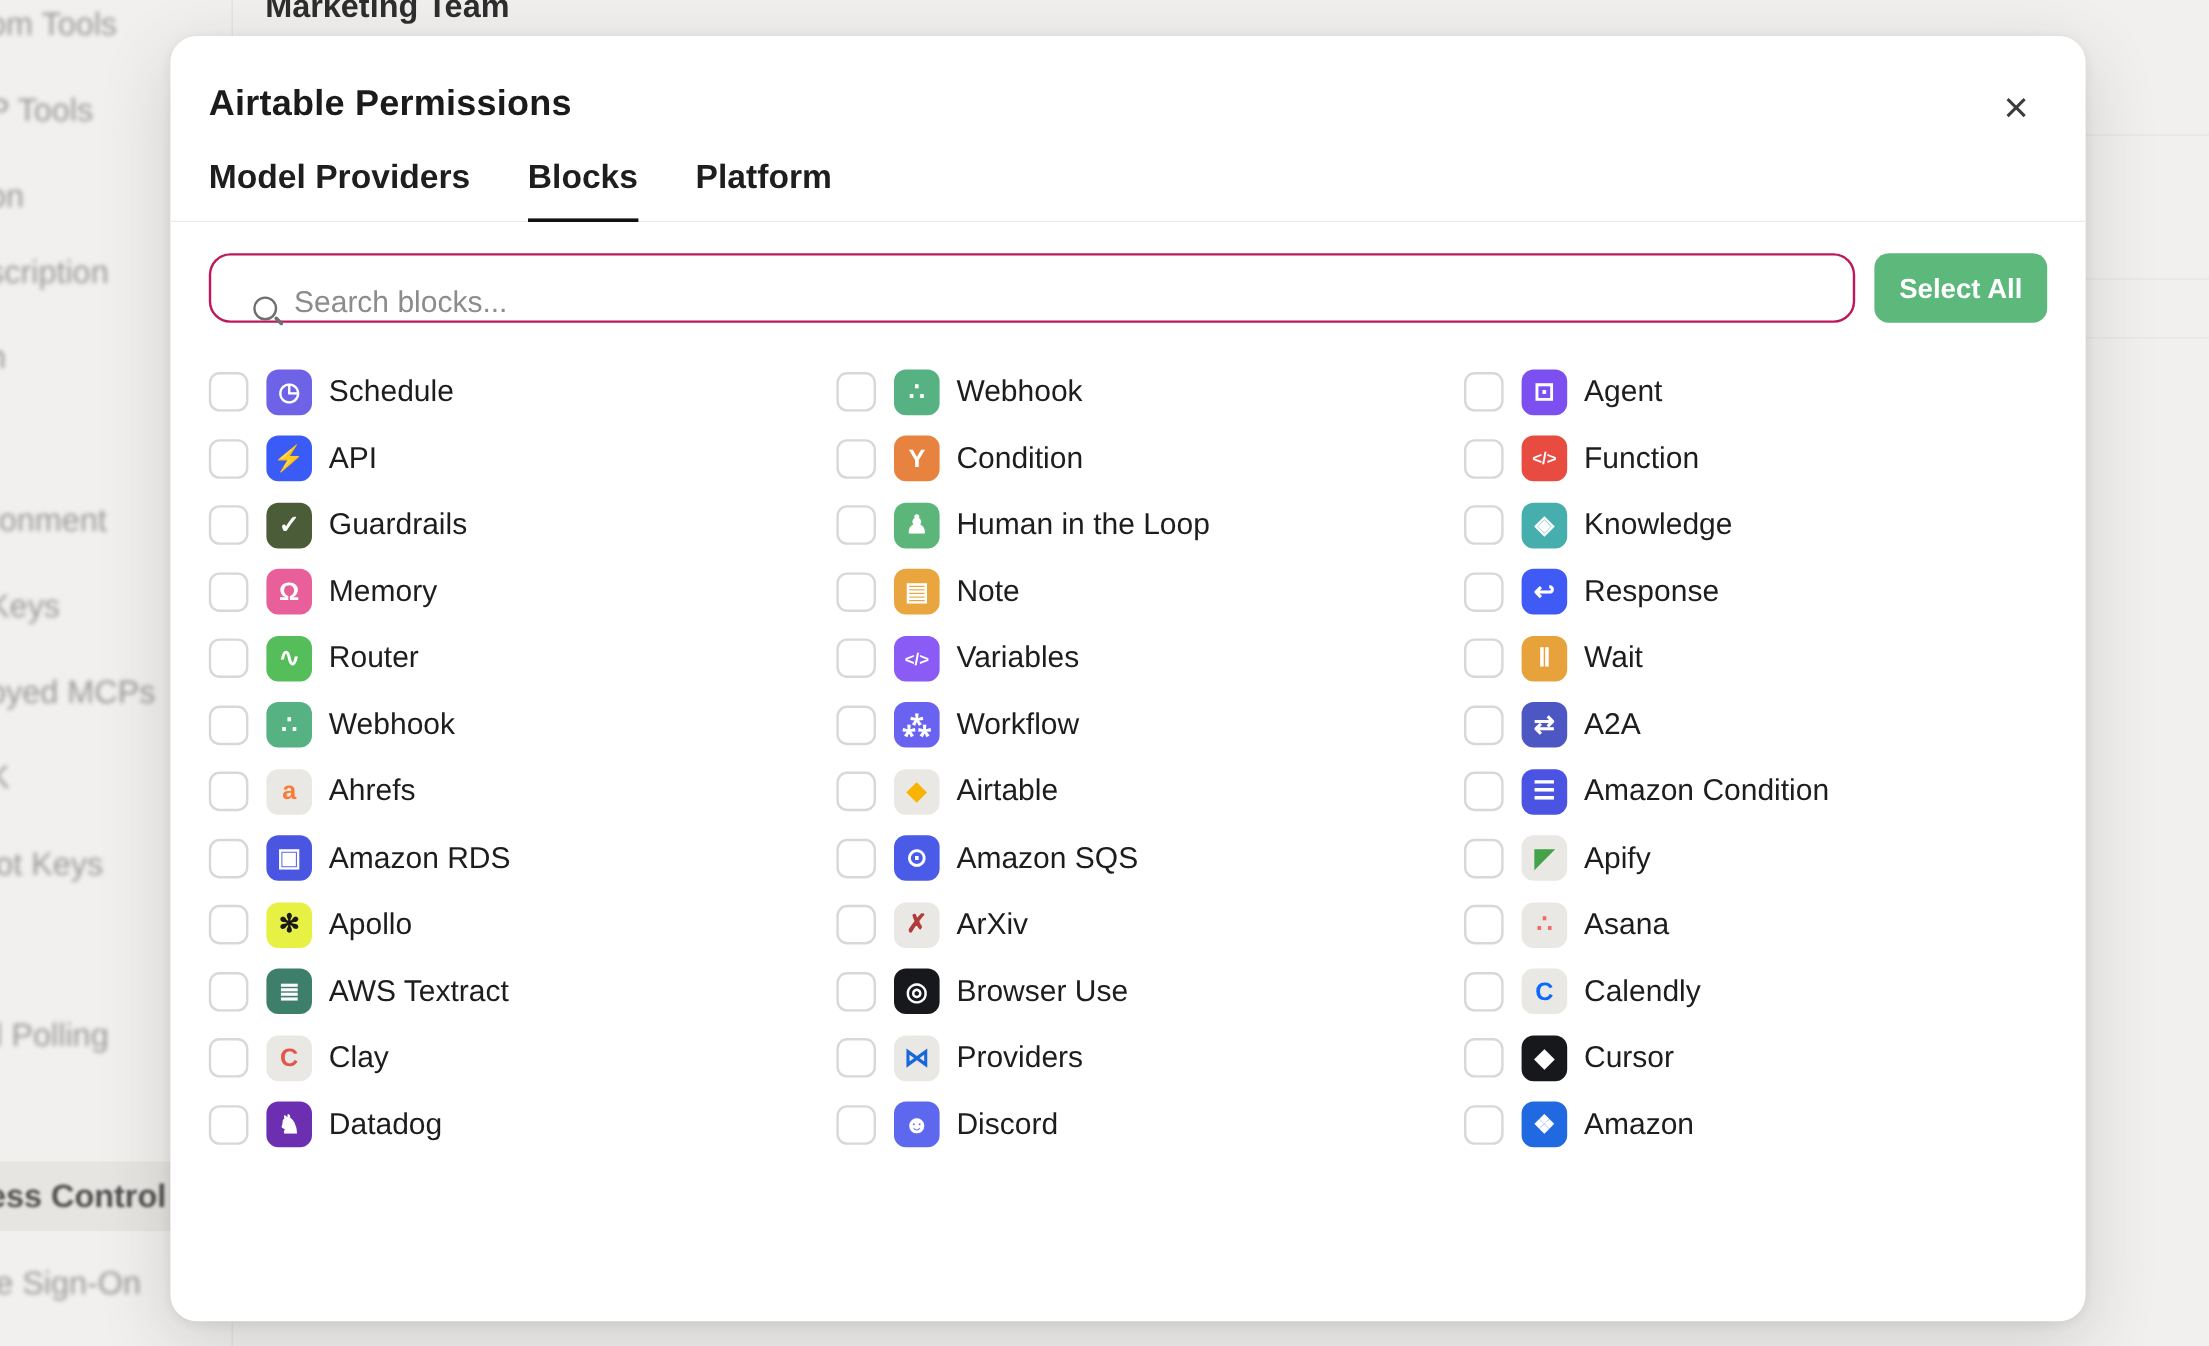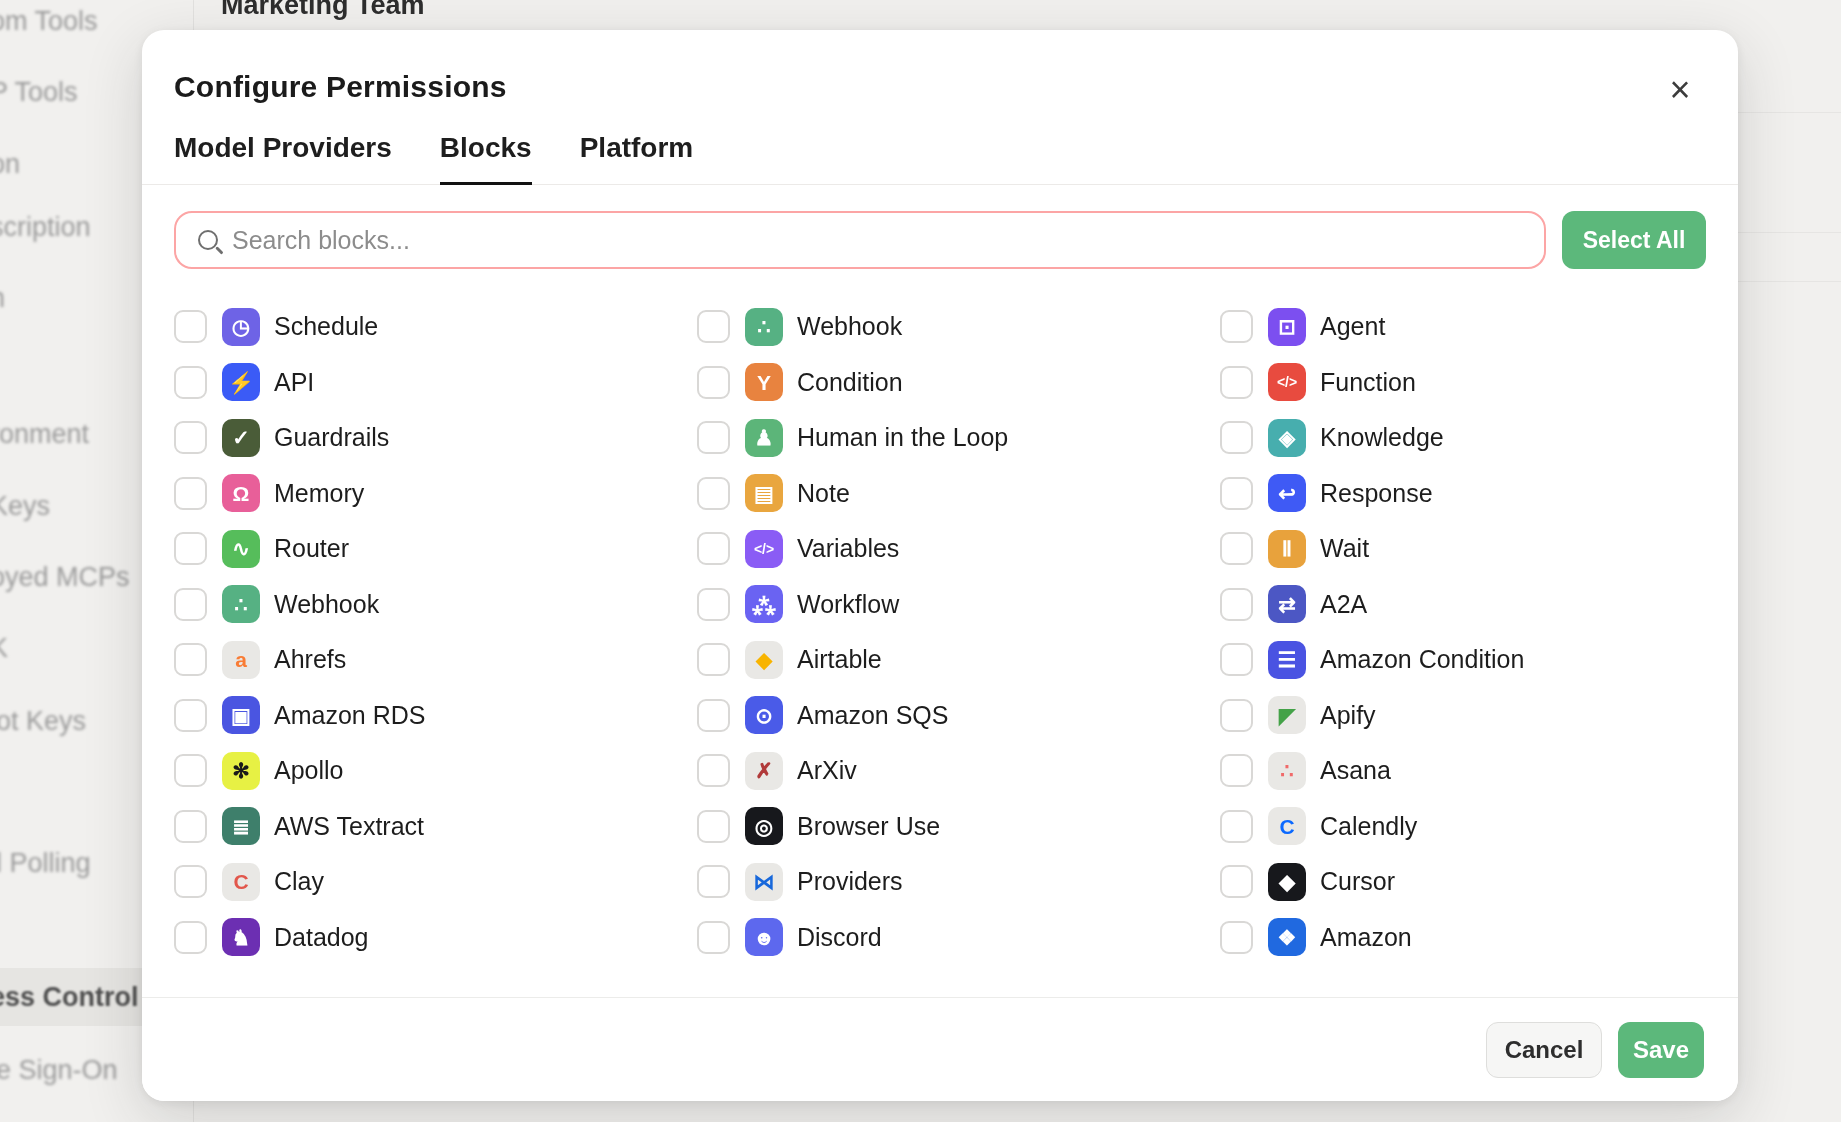--- a/index.html
+++ b/index.html
@@ -23,22 +23,22 @@
            border-radius:22px; box-shadow:0 18px 60px rgba(40,40,40,.16), 0 2px 10px rgba(40,40,40,.08); }
   .modal-header { padding:40px 36px 0 32px; position:relative; }
   .modal-title { font-size:30px; font-weight:700; color:#1b1b1b; letter-spacing:.2px; }
   .close-btn { position:absolute; top:44px; right:40px; width:36px; height:36px; font-size:36px; line-height:32px;
                text-align:center; color:#3c3c3c; cursor:pointer; }
   .tabs { display:flex; gap:48px; padding:0 32px; margin-top:28px; border-bottom:1px solid #eceae8; }
   .tab { font-size:28px; font-weight:700; color:#1e1e1e; padding-bottom:18px; position:relative; cursor:pointer; }
   .tab.active { border-bottom:3px solid #111; margin-bottom:-1px; }
 
   .search-row { display:flex; gap:16px; margin:26px 32px 0; }
-  .search-box { flex:1; height:58px; border:2px solid #fca5a5; border-radius:18px; display:flex; align-items:center;
-                padding:0 22px; background:#fff; }
+  .search-box { flex:1; height:58px; border:2px solid #be185d; border-radius:18px; display:flex; align-items:flex-end;
+                padding:0 35px; background:#fff; }
   .mag { width:20px; height:20px; border:2.5px solid #6f6f6f; border-radius:50%; position:relative; flex:0 0 auto; }
   .mag::after { content:""; position:absolute; width:9px; height:2.5px; background:#6f6f6f; transform:rotate(45deg);
                 right:-8px; bottom:-3px; border-radius:2px; }
   .search-box input { border:none; outline:none; font-size:25px; color:#333; margin-left:14px; width:100%;
                       font-family:"Liberation Sans", sans-serif; background:transparent; }
   .search-box input::placeholder { color:#8c8c8c; }
   .select-all { width:144px; height:58px; background:#5cb87b; color:#fff; font-size:23px; font-weight:700;
                 border:none; border-radius:12px; cursor:pointer; font-family:"Liberation Sans", sans-serif; }
 
   .grid { margin:30px 32px 0; display:grid; grid-template-columns:523px 523px 1fr; grid-auto-rows:55.5px;
@@ -77,21 +77,21 @@
   <div class="side-item si-7">oyed MCPs</div>
   <div class="side-item si-8">K</div>
   <div class="side-item si-9">lot Keys</div>
   <div class="side-item si-10">il Polling</div>
   <div class="side-item si-11 active">ess Control</div>
   <div class="side-item si-12">le Sign-On</div>
 </div>
 
 <div class="modal">
   <div class="modal-header">
-    <div class="modal-title">Configure Permissions</div>
+    <div class="modal-title">Airtable Permissions</div>
     <div class="close-btn">×</div>
   </div>
 
   <div class="tabs">
     <div class="tab">Model Providers</div>
     <div class="tab active">Blocks</div>
     <div class="tab">Platform</div>
   </div>
 
   <div class="search-row">
@@ -281,17 +281,13 @@
       <span class="icn" style="background: rgb(23, 24, 28); color: rgb(255, 255, 255);">◆</span>
       <span class="lbl">Cursor</span>
     </div>
     <div class="item">
       <span class="cb"></span>
       <span class="icn" style="background: rgb(32, 105, 224); color: rgb(255, 255, 255);">❖</span>
       <span class="lbl">Amazon</span>
     </div>
   </div>
 
-  <div class="modal-footer">
-    <button class="btn btn-cancel">Cancel</button>
-    <button class="btn btn-save">Save</button>
-  </div>
 </div>
 
 </body></html>

